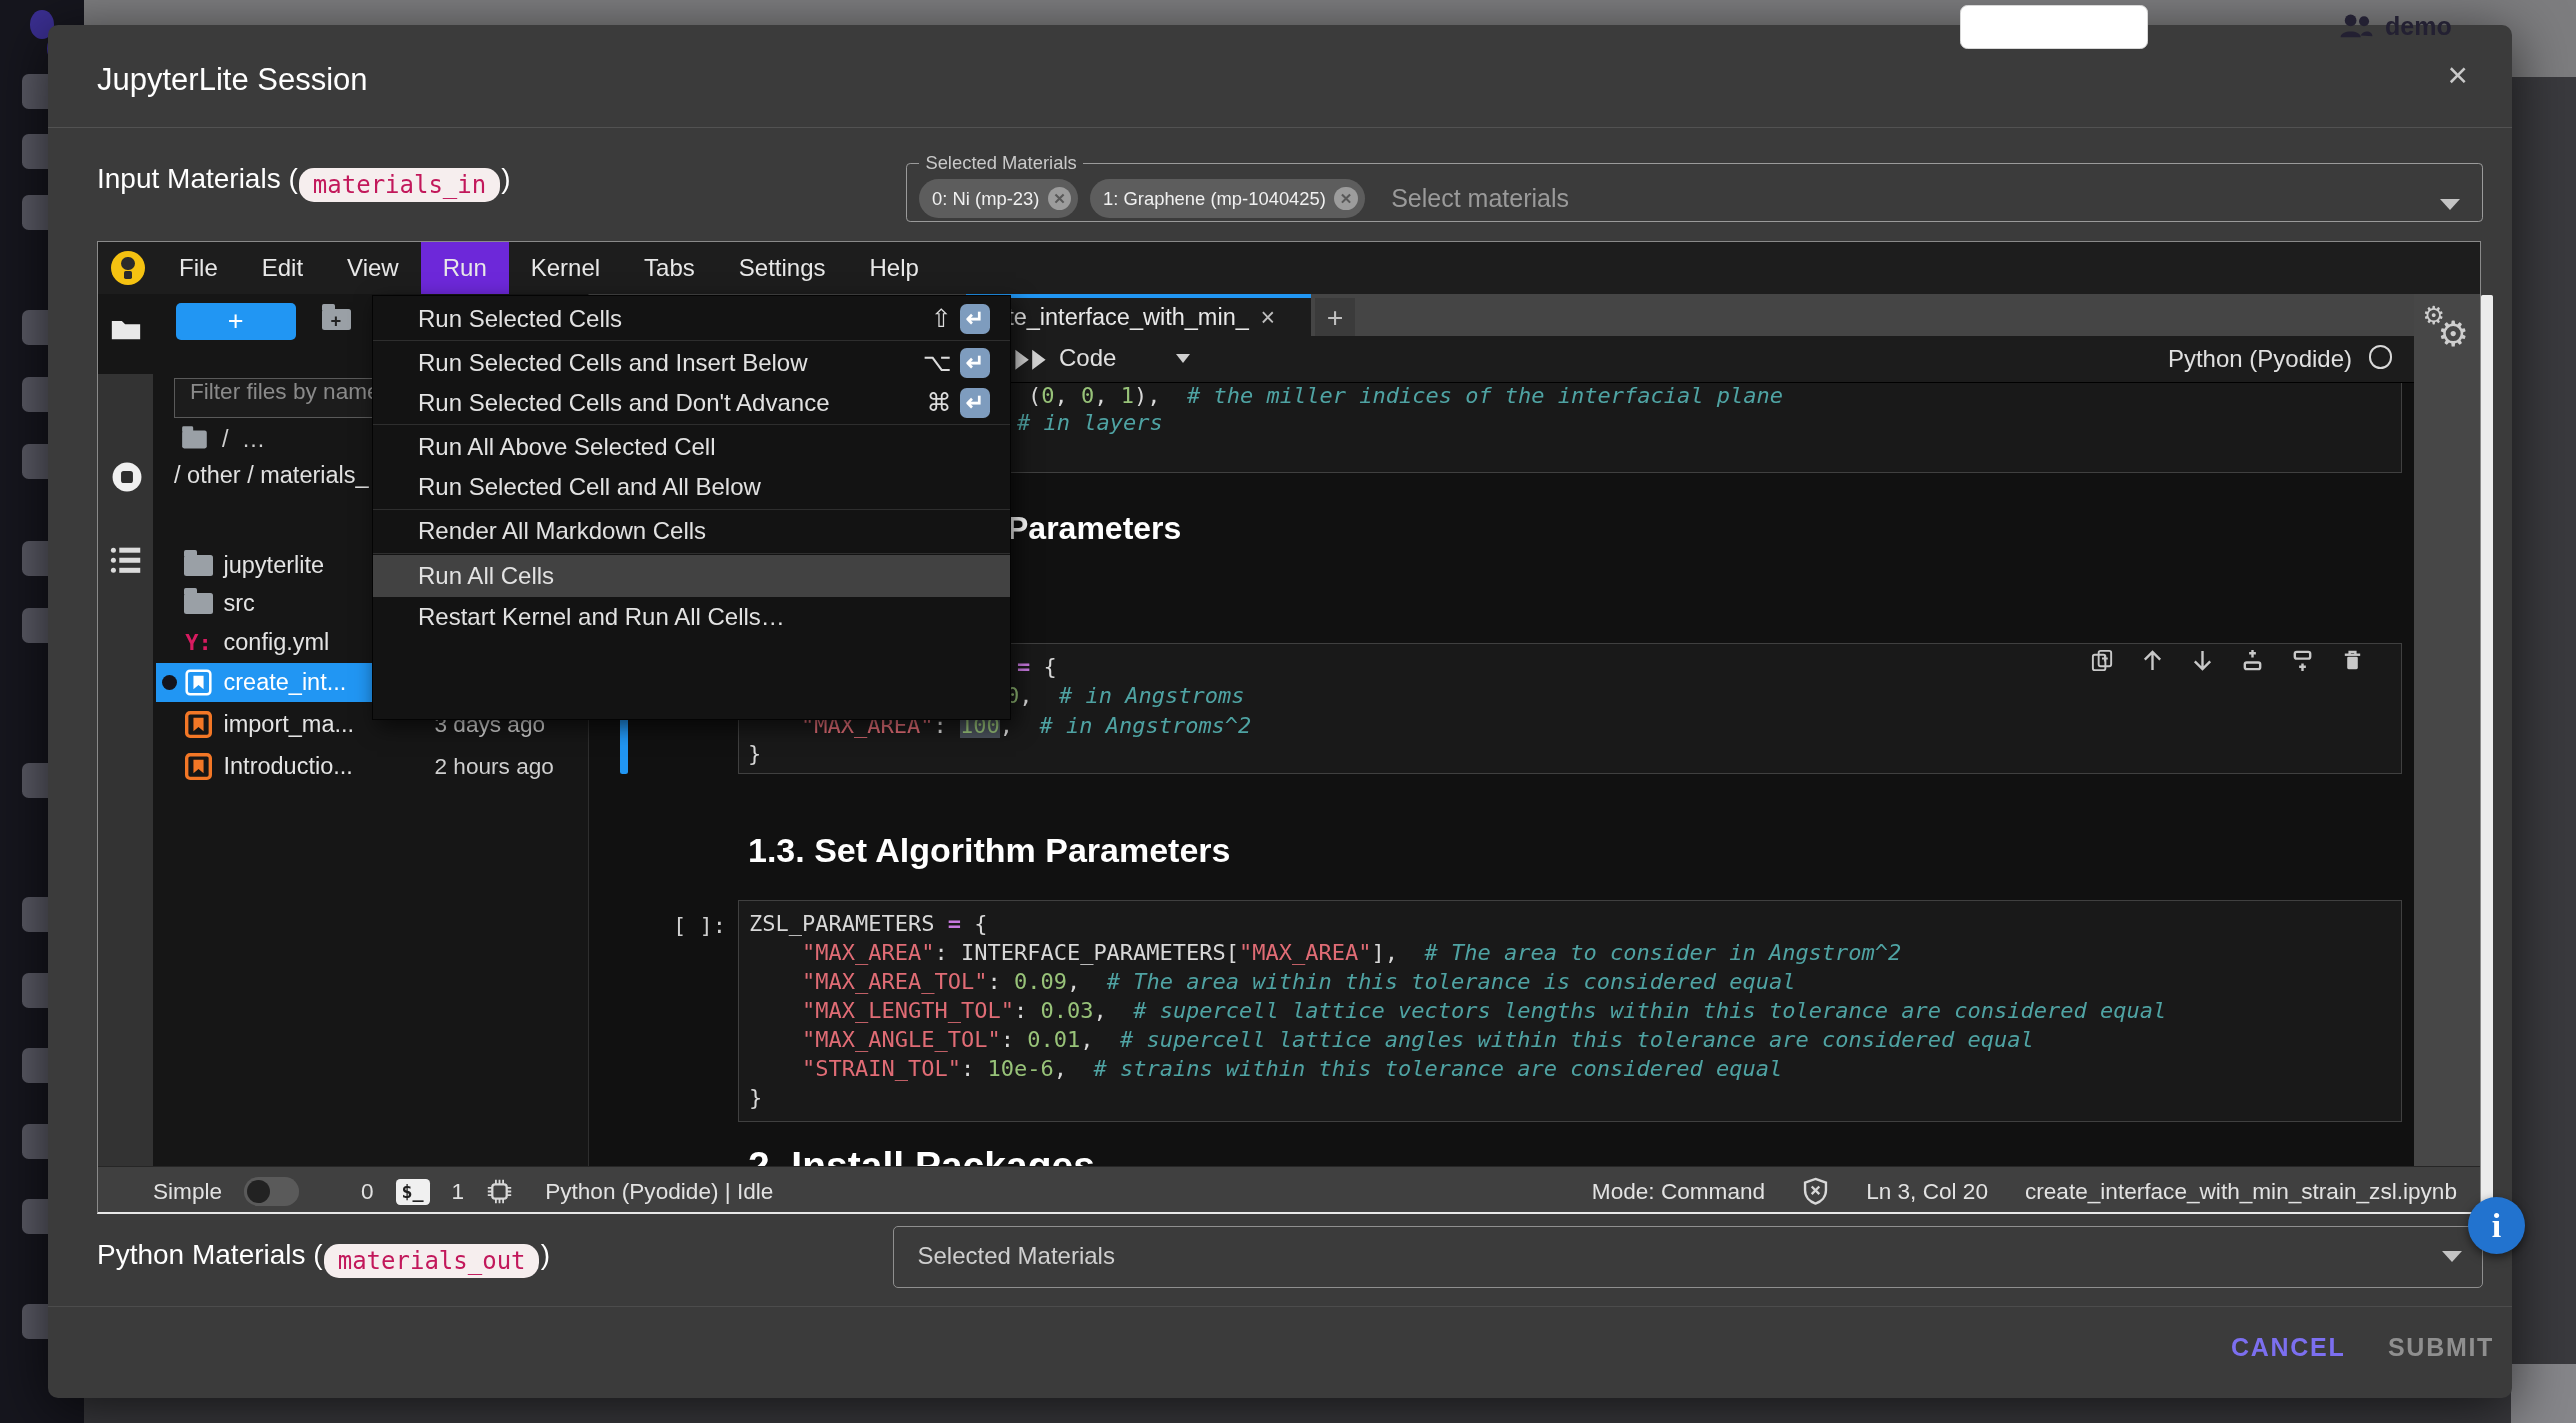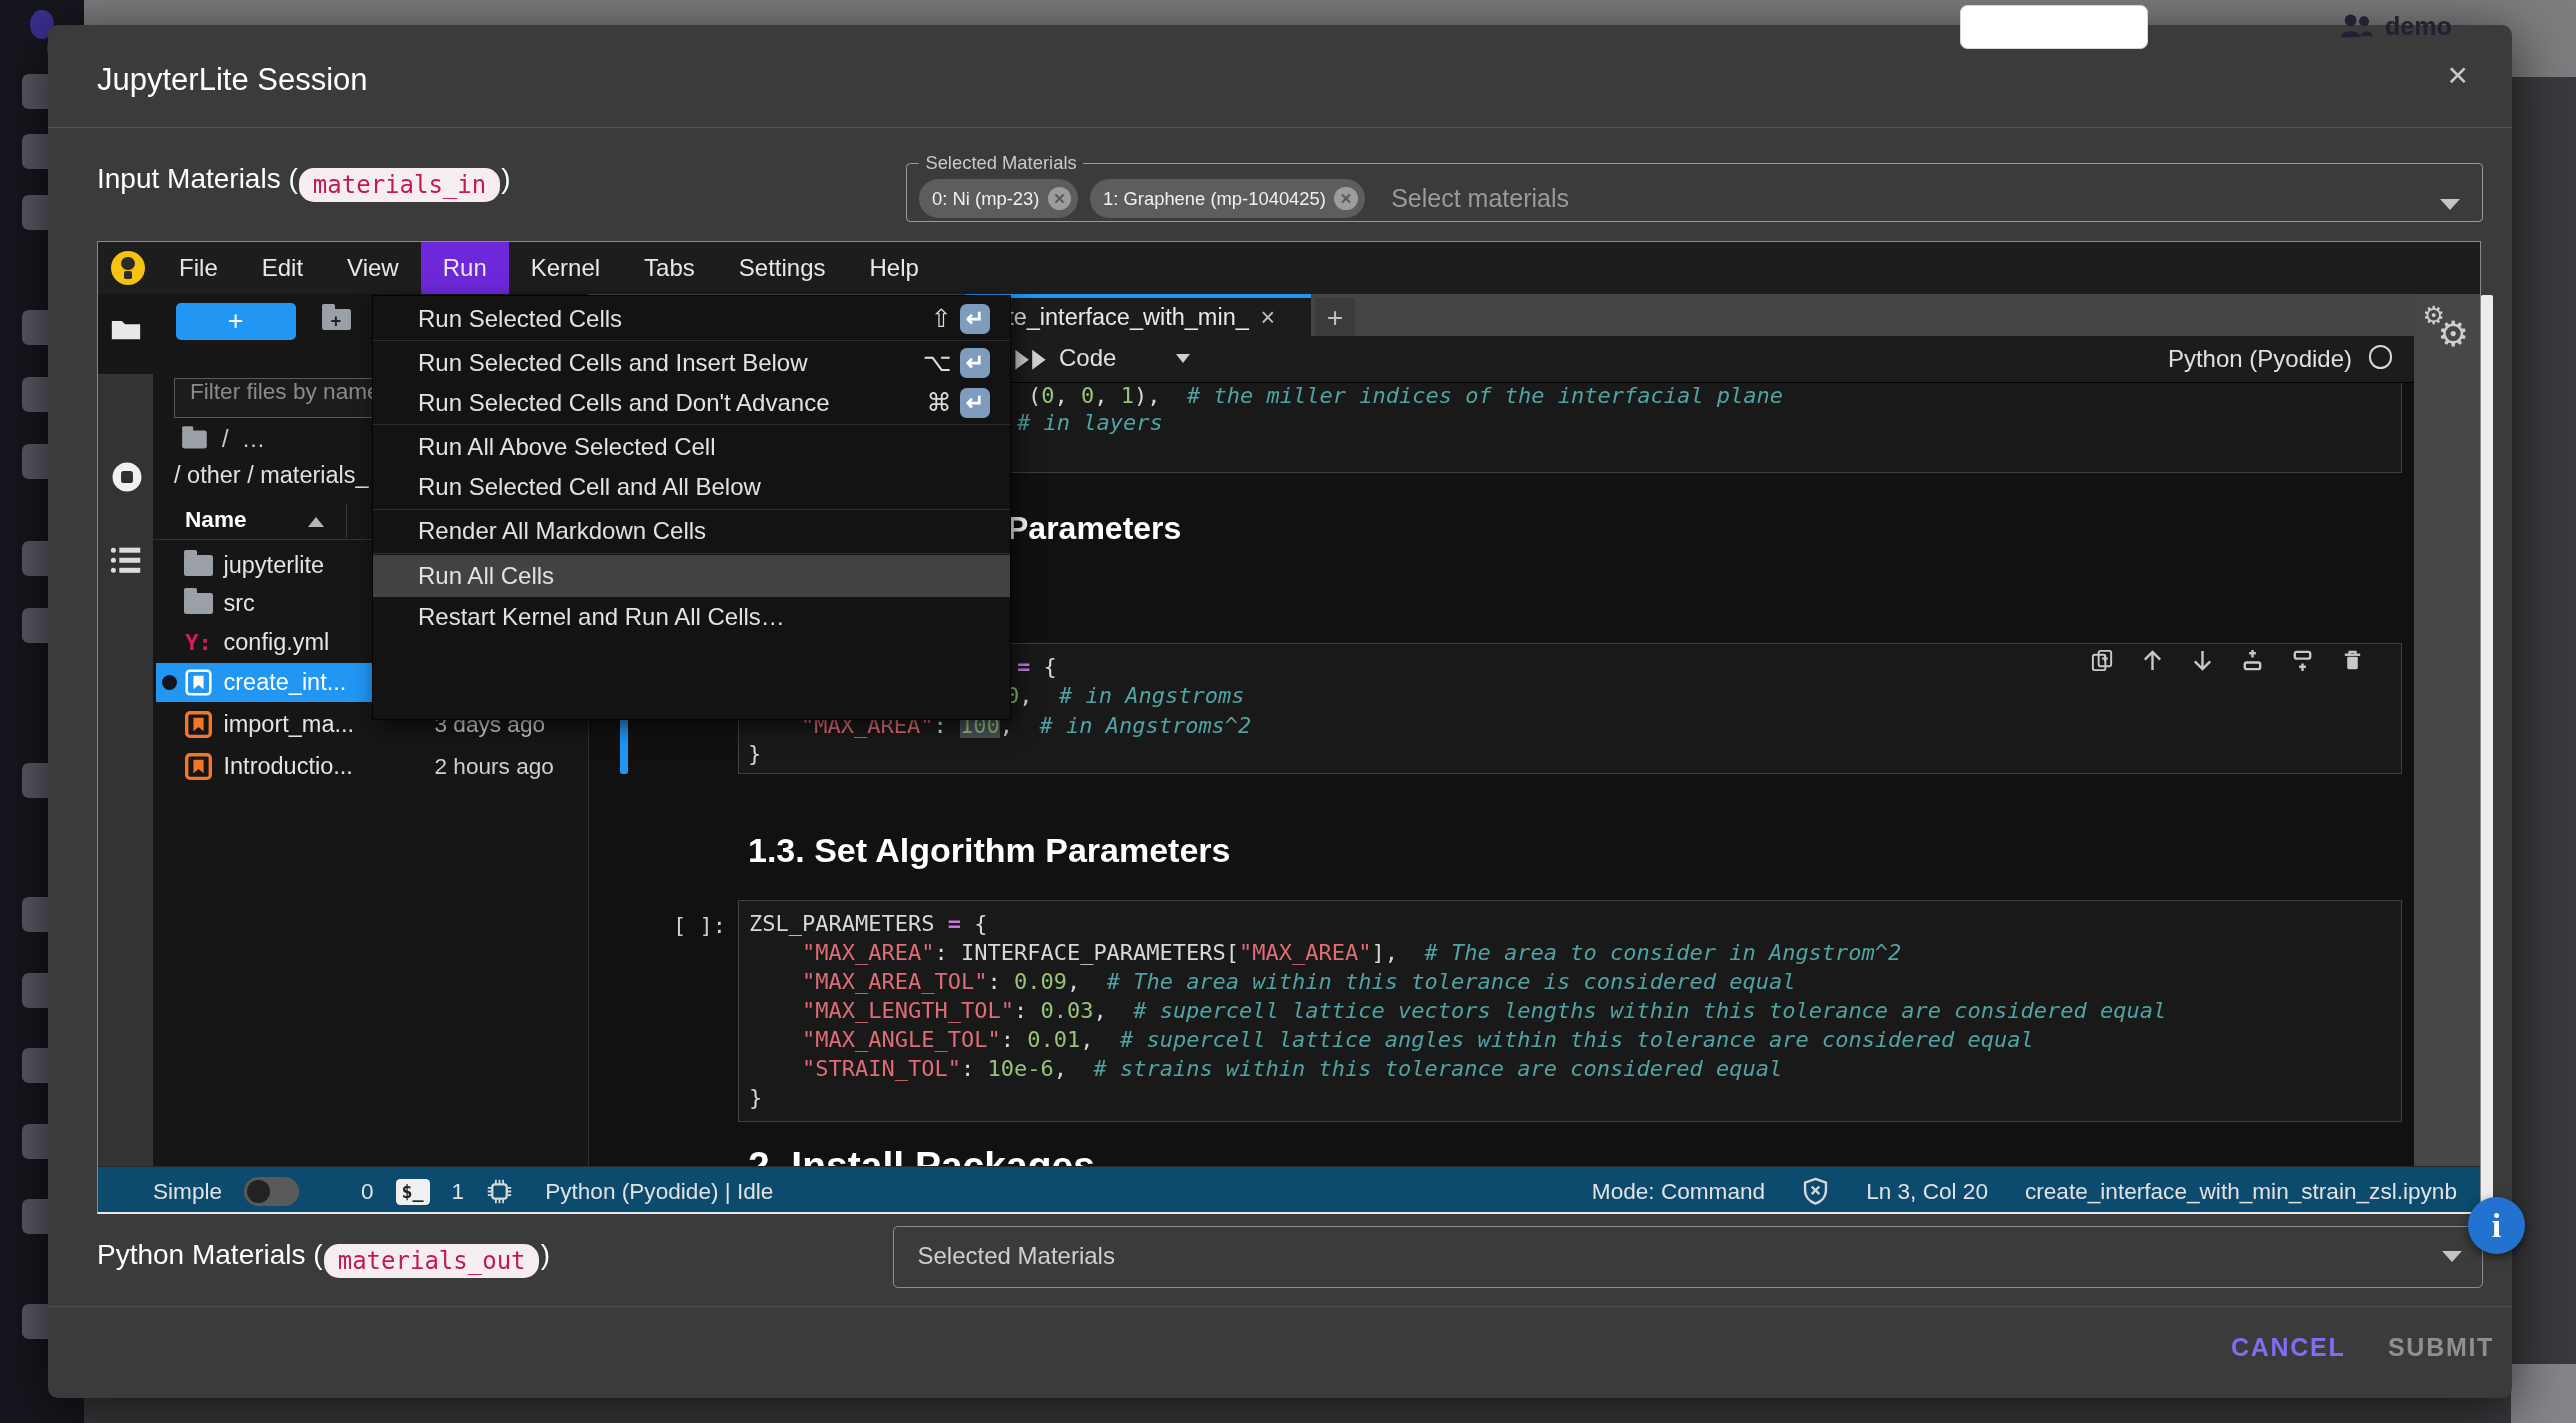--- a/index.html
+++ b/index.html
@@ -89,21 +89,21 @@
   #cellbar { position:absolute; left:31px; width:7.5px; background:#2196f3; border-radius:2.5px; }
   #celltools { position:absolute; left:1501px; top:265px; display:flex; gap:25px; }
   #celltools svg { cursor:pointer; }
   #prompt3 { position:absolute; left:84px; top:530px; font-family:"DejaVu Sans Mono",monospace; font-size:22px; color:#cfcfcf; }
 
   #rightstrip { position:absolute; left:2316px; top:52px; width:68px; height:872px; background:#474747; }
   #gears { position:absolute; left:8.4px; top:6.7px; color:#cfcfcf; cursor:pointer; }
   #gears .g1 { font-size:25px; position:absolute; left:0; top:0; }
   #gears .g2 { font-size:35px; position:absolute; left:15px; top:13.4px; }
 
-  #statusbar { position:absolute; left:0; top:924px; width:2384px; height:49px; background:#0c4a6e; border-top:0.8px solid #262626; color:#e2e2e2; font-size:22.6px; }
+  #statusbar { position:absolute; left:0; top:924px; width:2384px; height:49px; background:#404040; border-top:0.8px solid #262626; color:#e2e2e2; font-size:22.6px; }
   #sb-left { position:absolute; left:55px; top:0; height:49px; display:flex; align-items:center; gap:22px; }
   #toggle { width:55px; height:28.5px; border-radius:14.3px; background:#5a5a5a; position:relative; cursor:pointer; }
   #toggle .knob { position:absolute; left:2.5px; top:2.5px; width:23.5px; height:23.5px; border-radius:50%; background:#222; }
   #term-badge { background:#f0f0f0; color:#222; font-family:"DejaVu Sans Mono",monospace; font-weight:bold; font-size:18.4px; border-radius:4.2px; padding:2.5px 5.9px; }
   #sb-right { position:absolute; right:25px; top:0; height:49px; display:flex; align-items:center; gap:37px; }
 
   
   #runmenu { position:absolute; left:324px; top:270px; width:639px; height:425px; background:#131313; border:0.8px solid #040404; box-shadow:5px 6.7px 20px rgba(0,0,0,.6); z-index:40; padding-top:2.5px; }
   .rm-item { height:40px; display:flex; align-items:center; padding:0 20px 0 45px; color:#e2e2e2; font-size:24px; cursor:pointer; }
   .rm-item.hl { background:#424242; height:42px; }
@@ -230,25 +230,20 @@
             <span class="plus">+</span>
           </div>
       </div>
       <div id="filter">Filter files by name</div>
       <div id="crumb1">
         <div class="folder" style="transform:scale(.85);"></div>
         <span>/</span>
         <span>…</span>
       </div>
       <div id="crumb2">/ other / materials_</div>
-      <div id="fb-header">
-        <span class="nm">Name</span>
-        <span class="sort"></span>
-        <span class="vline"></span>
-      </div>
 
       <div class="frow" style="top:290px;">
         <span class="fic">
             <span class="folder"></span>
           </span>
         <span>src</span>
       </div>
       <div class="frow" style="top:252px;">
         <span class="fic">
             <span class="folder"></span>

